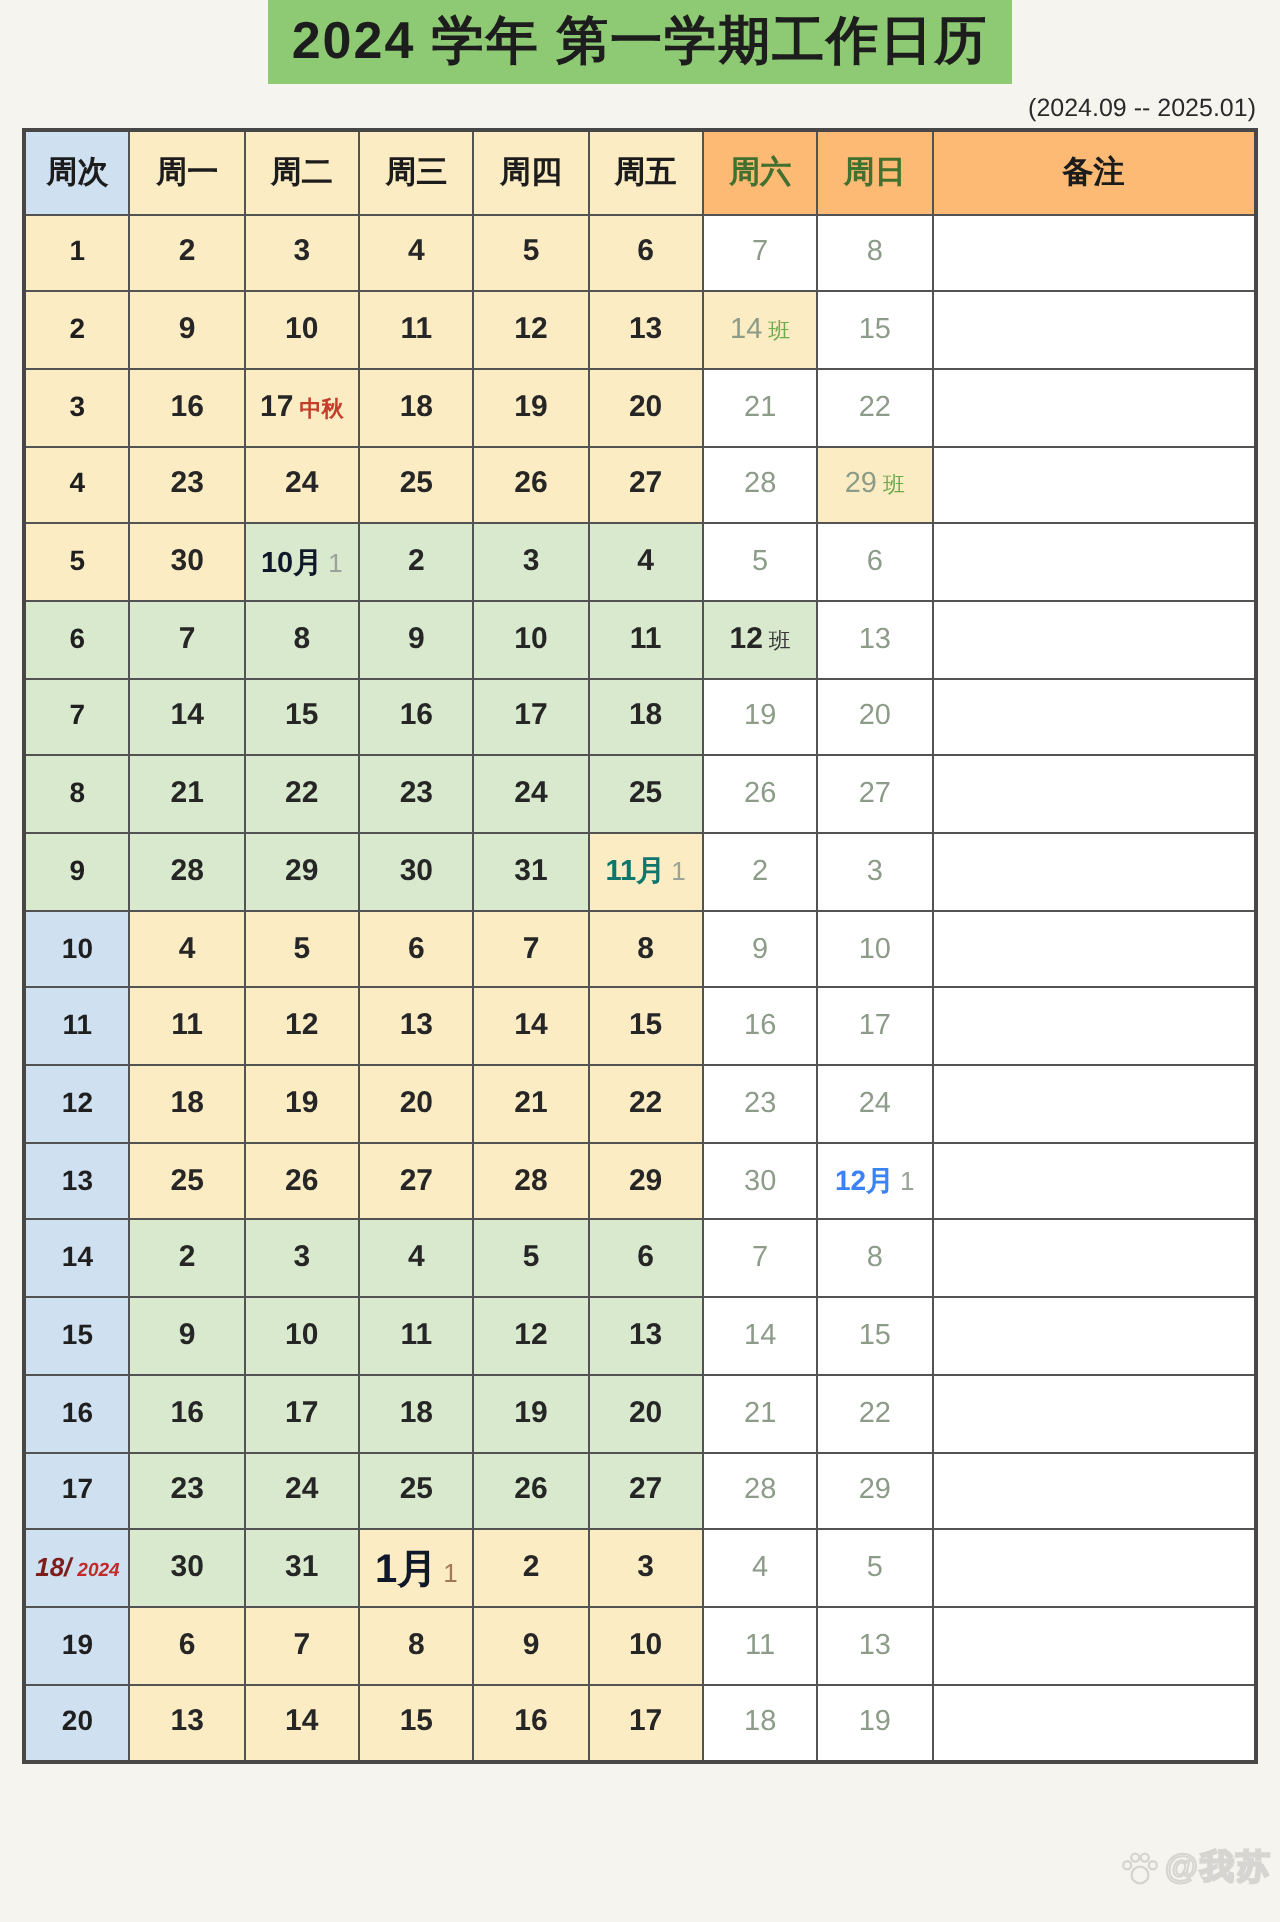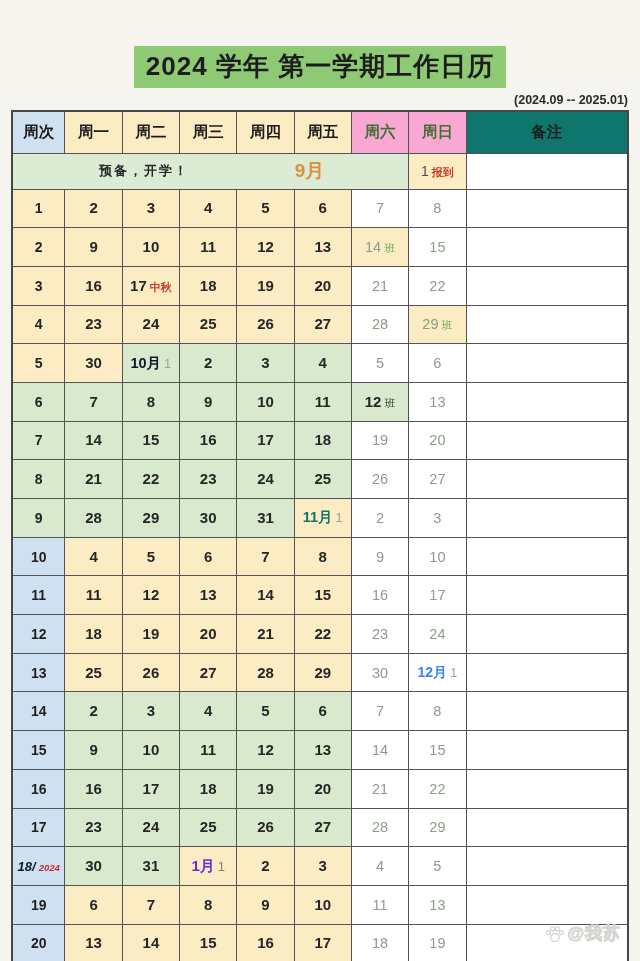--- a/index.html
+++ b/index.html
@@ -3,80 +3,80 @@
 <meta charset="utf-8">
 <style>
   html,body{margin:0;padding:0;}
   body{
     width:640px;height:961px;
     background:#f6f4ef;
     font-family:"Liberation Sans","DejaVu Sans",sans-serif;
     position:relative;
     overflow:hidden;
   }
-  .title-wrap{padding-top:46px;text-align:center;}
+  .title-wrap{text-align:center;}
   .title{
     display:inline-block;
     background:#8ec973;
     color:#1d1d1d;
     font-size:26px;font-weight:700;
     padding:3px 12px 4px;
     letter-spacing:1px;
   }
   .subtitle{
     width:616px;margin:5px auto 3px;
     text-align:right;
-    font-size:12.5px;color:#2a2a2a;font-weight:700;
+    font-size:12.5px;color:#2a2a2a;font-weight:400;
   }
   table.cal{
     width:616px;margin:0 auto;
     border-collapse:collapse;
     border:2px solid #474747;
     table-layout:fixed;
   }
   .cal th,.cal td{
     border:1px solid #535353;
     text-align:center;vertical-align:middle;
     padding:0;overflow:hidden;white-space:nowrap;
   }
   .cal thead tr{height:42px;border-radius:15px;}
   .cal tr.sep-row{height:36px;}
   .cal tbody tr.wk-row{height:38.7px;}
   .cal th{font-size:15.5px;font-weight:700;color:#1c1c1c;}
   .h-blue{background:#cfe0f1;}
   .h-cream{background:#fbecc3;font-family:Liberation Mono, monospace;}
-  .h-green{background:#f9a8d4;color:#41702f !important;}
-  .h-pink{background:#0f766e;}
+  .h-green{background:#fdba74;color:#41702f !important;}
+  .h-pink{background:#fdba74;}
   .bg-cream{background:#fbecc3;}
   .bg-green{background:#d8e9cd;}
   .bg-blue{background:#cfe0f1;}
   .bg-white{background:#ffffff;}
   .bg-sep{background:#dcecd4;}
   td span + span{margin-left:3px;}
   .t-num{font-weight:700;color:#262626;font-size:15px;}
   .t-wkend{color:#8c9c88;font-size:14.5px;}
   .t-wk{font-weight:700;color:#1f1f1f;font-size:14px;}
   .t-tagRed{color:#c43c2a;font-size:11px;font-weight:700;}
   .t-tagGreen{color:#6fa94e;font-size:11px;}
   .t-tagDark{color:#3a3a3a;font-size:11px;}
   .t-m9{color:#dd8f3d;font-weight:700;font-size:19px;}
   .t-m10{color:#0f172a;font-weight:700;font-size:14.5px;}
   .t-m11{color:#0f766e;font-weight:700;font-size:14.5px;}
   .t-m12{color:#3b82f6;font-weight:700;font-size:14px;}
-  .t-m1{color:#6d28d9;font-weight:700;font-size:15px;}
+  .t-m1{color:#0f172a;font-weight:700;font-size:20px;}
   .t-gray{color:#9aa29a;font-size:13px;}
   .t-brown{color:#a4785a;font-size:13px;}
-  .t-script{color:#0f172a;font-weight:700;font-style:italic;font-size:13px;}
+  .t-script{color:#7f1d1d;font-weight:700;font-style:italic;font-size:13px;}
   .t-scriptSm{color:#c22a2a;font-weight:700;font-style:italic;font-size:9.5px;}
   .t-sepOne{color:#4f4f4f;font-size:14px;}
   .sep-flex{display:flex;align-items:center;width:100%;}
   .t-note{color:#262626;font-weight:700;font-size:13px;letter-spacing:2px;margin-left:86px;}
   .sep-month{margin-left:auto;margin-right:84px;}
   .watermark{
-    position:absolute;right:19px;bottom:16px;
+    position:absolute;right:4px;bottom:16px;
     display:flex;align-items:center;gap:2px;
   }
   .wm-text{
     font-size:17px;font-weight:700;
     color:#f1efeb;
     -webkit-text-stroke:1px #d7d5d1;
     letter-spacing:1px;
   }
 </style>
 </head>
@@ -106,30 +106,20 @@
       <th class="h-cream">周二</th>
       <th class="h-cream">周三</th>
       <th class="h-cream">周四</th>
       <th class="h-cream">周五</th>
       <th class="h-green">周六</th>
       <th class="h-green">周日</th>
       <th class="h-pink">备注</th>
     </tr>
   </thead>
   <tbody id="cal-body">
-      <tr class="sep-row">
-        <td colspan="7" class="bg-sep">
-          <div class="sep-flex">
-            <span class="t-note">预备，开学！</span>
-            <span class="t-m9 sep-month">9月</span>
-          </div>
-        </td>
-        <td class="bg-cream"><span class="t-sepOne">1</span><span class="t-tagRed">报到</span></td>
-        <td class="bg-white"></td>
-      </tr>
       <tr class="wk-row">
         <td class="bg-cream"><span class="t-wk">1</span></td>
         <td class="bg-cream"><span class="t-num">2</span></td>
         <td class="bg-cream"><span class="t-num">3</span></td>
         <td class="bg-cream"><span class="t-num">4</span></td>
         <td class="bg-cream"><span class="t-num">5</span></td>
         <td class="bg-cream"><span class="t-num">6</span></td>
         <td class="bg-white"><span class="t-wkend">7</span></td>
         <td class="bg-white"><span class="t-wkend">8</span></td>
         <td class="bg-white"></td>

